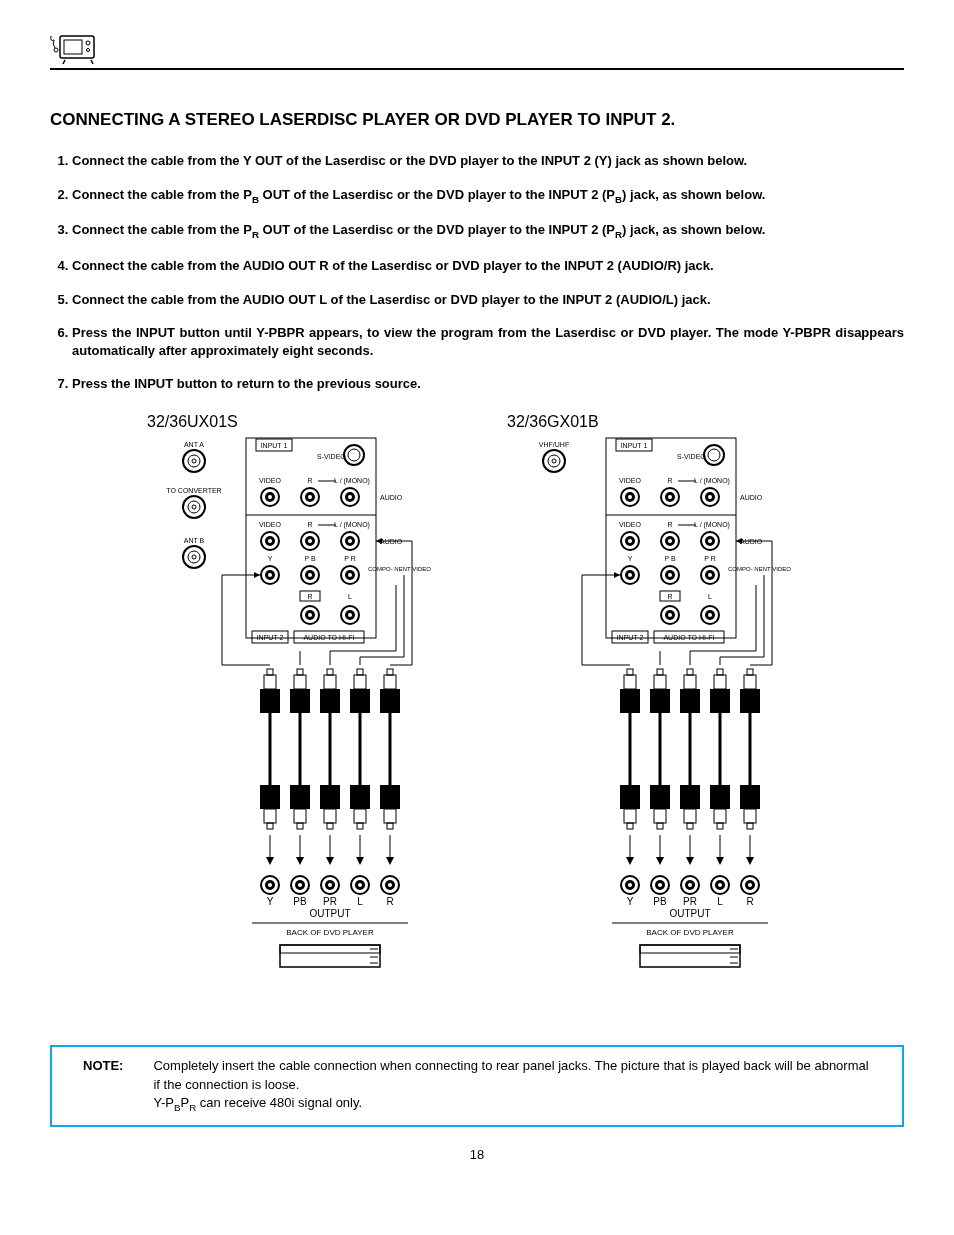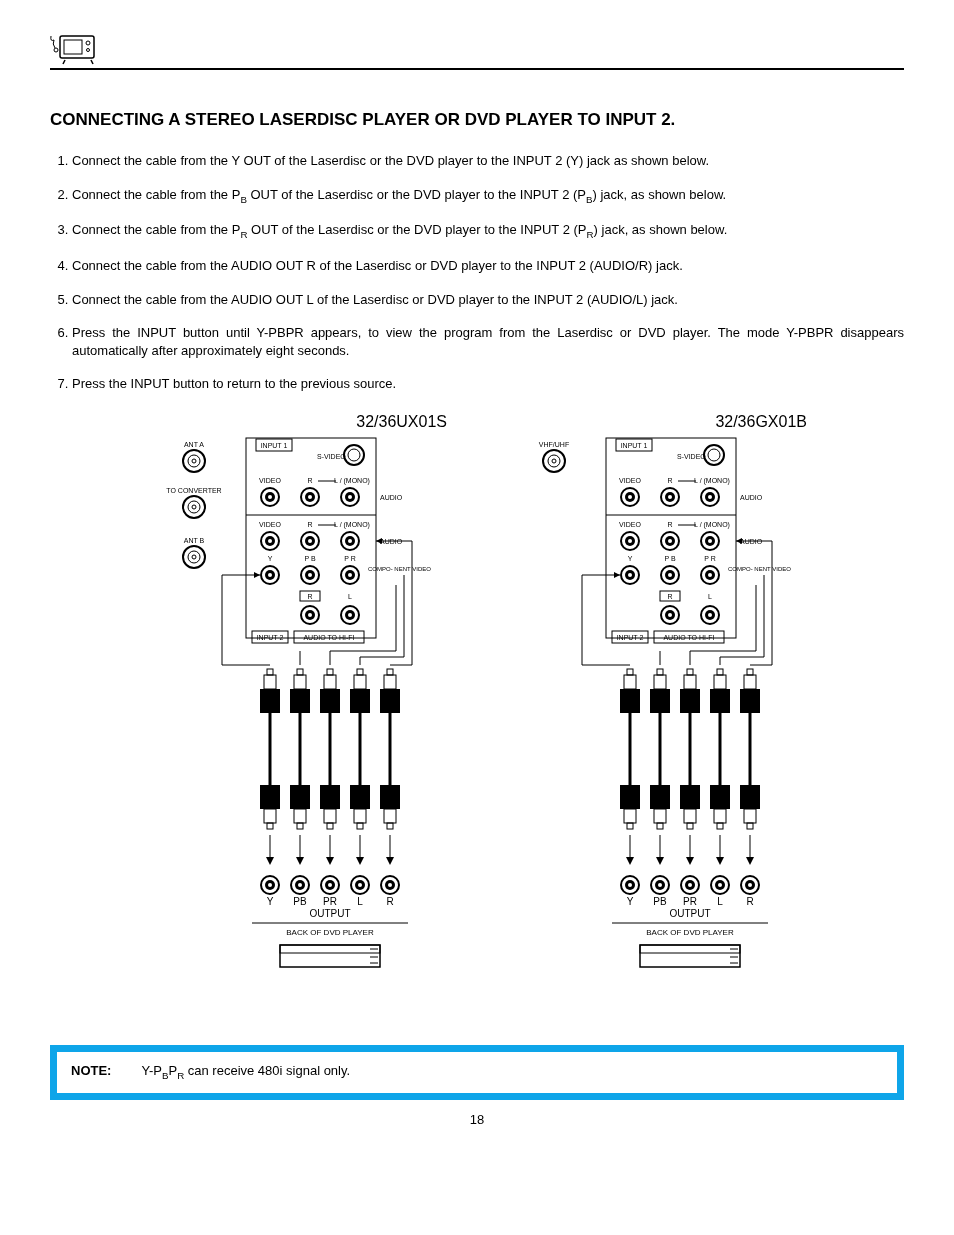--- a/index.html
+++ b/index.html
@@ -32,47 +32,48 @@
   }
   ol.steps {
     list-style: decimal;
     padding-left: 22px;
     margin: 0 0 20px 0;
   }
   ol.steps li {
     margin-bottom: 16px;
     line-height: 1.35;
     text-align: justify;
+    font-weight: bold;
   }
   .sub { font-size: 0.75em; vertical-align: sub; }
   .diagrams {
     display: flex;
     justify-content: center;
     gap: 60px;
     margin: 10px 0 30px 0;
   }
   .diagram-col { width: 300px; }
   .diagram-title {
     font-size: 16px;
-    text-align: right;
+    text-align: left;
     margin-bottom: 4px;
   }
   .note-box {
-    border: 7px solid #0ea5e9;
-    padding: 10px 14px;
+    border: 2px solid #0ea5e9;
+    padding: 10px 31px;
     margin-top: 10px;
     display: flex;
     gap: 30px;
     font-size: 13px;
     line-height: 1.45;
   }
   .note-label { font-weight: bold; flex-shrink: 0; }
   .page-number {
     text-align: center;
-    margin-top: 12px;
+    margin-top: 20px;
     font-size: 13px;
   }
   .diagram-svg { display:block; margin:0 auto; }
   .small-label { font-size:7px; font-family:Arial; }
 </style>
 </head>
 <body>
 
 <div class="header-row">
   <span class="header-icon">
@@ -469,19 +470,20 @@
           <line x1="218" y1="82" x2="226" y2="82" stroke="#000"></line>
           <line x1="218" y1="88" x2="226" y2="88" stroke="#000"></line>
       </g>
     </svg>
   </div>
 </div>
 
 <div class="note-box">
   <div class="note-label">NOTE:</div>
   <div>
+    <div>Completely insert the cable connection when connecting to rear panel jacks. The picture that is played back will be abnormal if the connection is loose.</div>
     <div>
       <span>Y-P</span><span class="sub">B</span><span>P</span><span class="sub">R</span><span> can receive 480i signal only.</span>
     </div>
   </div>
 </div>
 
 <div class="page-number">18</div>
 
 </body></html>

